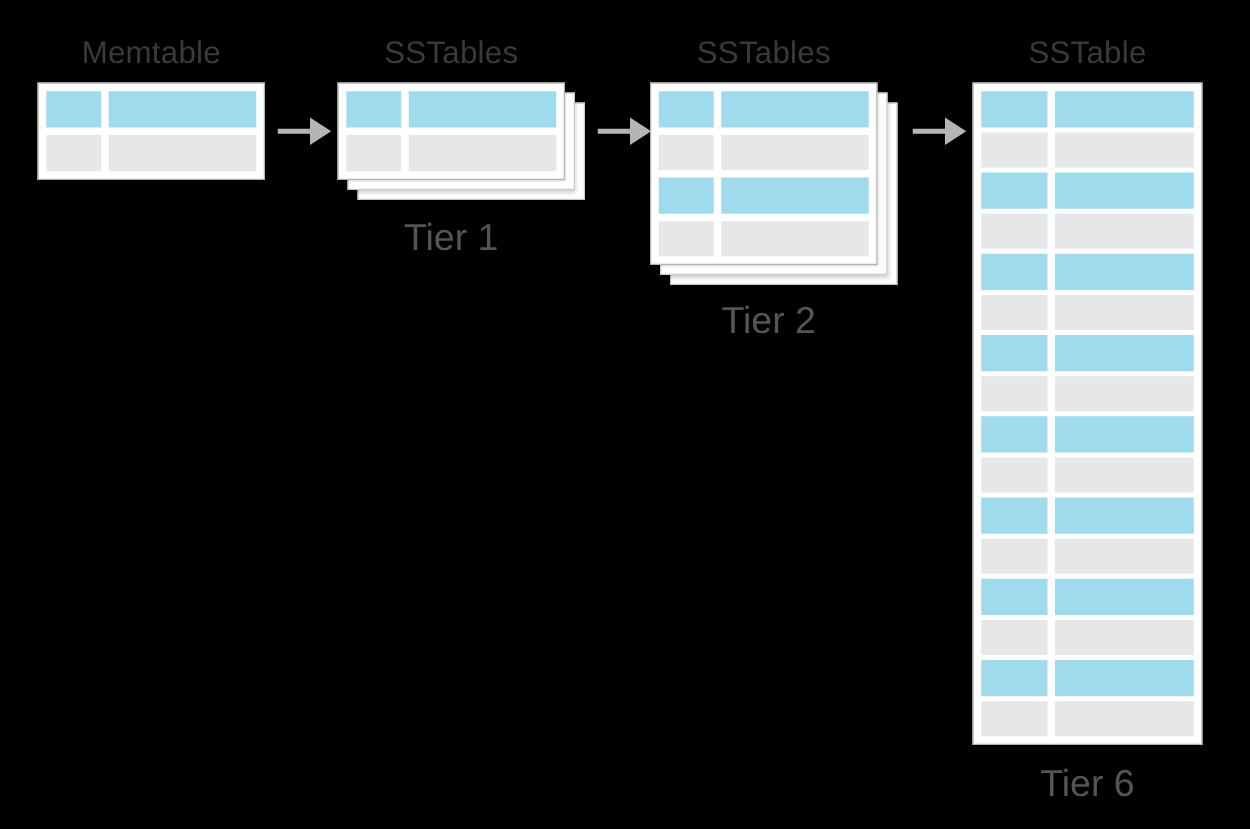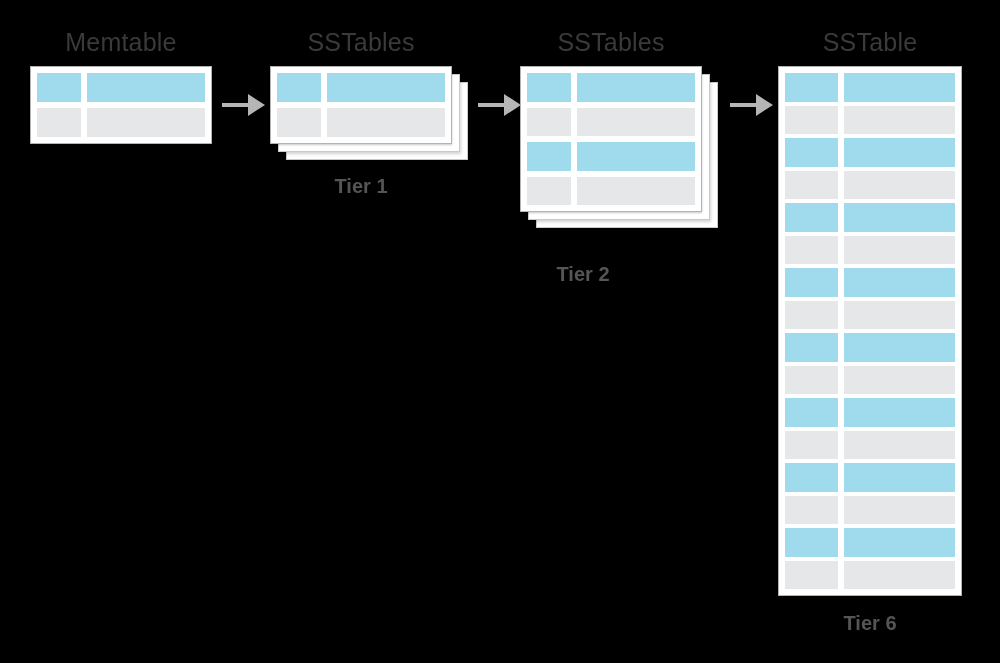--- a/index.html
+++ b/index.html
@@ -29,22 +29,22 @@
     font-size: 25px;
     font-weight: 400;
     letter-spacing: 0.2px;
     white-space: nowrap;
     text-align: center;
     line-height: 1;
   }
   .tierlabel {
     position: absolute;
     color: #555555;
-    font-size: 20px;
-    font-weight: 700;
+    font-size: 30px;
+    font-weight: 400;
     white-space: nowrap;
     text-align: center;
     line-height: 1;
   }
 
   
   .card {
     position: absolute;
     background: #ffffff;
     border: 1px solid #b3b3b3;
@@ -185,21 +185,21 @@
           <div class="cell narrow c-blue"></div>
           <div class="cell wide c-blue"></div>
         </div>
         <div class="row">
           <div class="cell narrow c-gray"></div>
           <div class="cell wide c-gray"></div>
         </div>
       </div>
     </div>
 
-    <div class="tierlabel" style="left:492px; top:242px; width:182px;margin-top:22px;">Tier 2</div>
+    <div class="tierlabel" style="left:524px; top:242px; width:182px;">Tier 2</div>
   </div>
 
   <div class="arrow" style="left:730px; top:92px;">
     <svg width="44" height="26" viewBox="0 0 44 26">
       <path d="M0 11 H26 V2 L43 13 L26 24 V15 H0 Z" fill="#b5b5b5"></path>
     </svg>
   </div>
 
   <div>
     <div class="title" style="left:778px; top:30px; width:184px;">SSTable</div>

